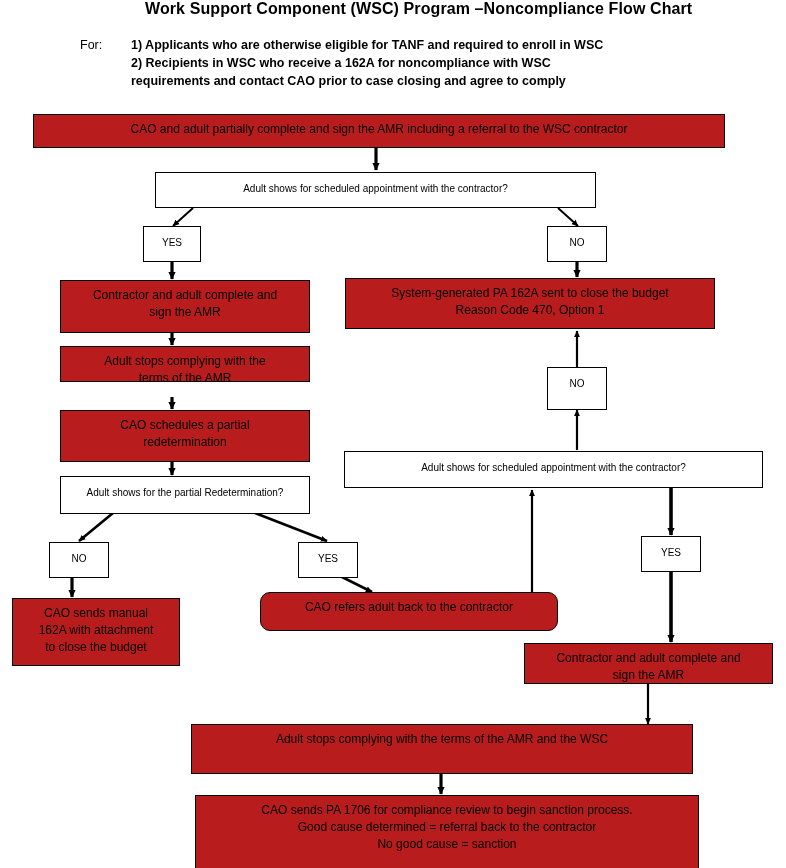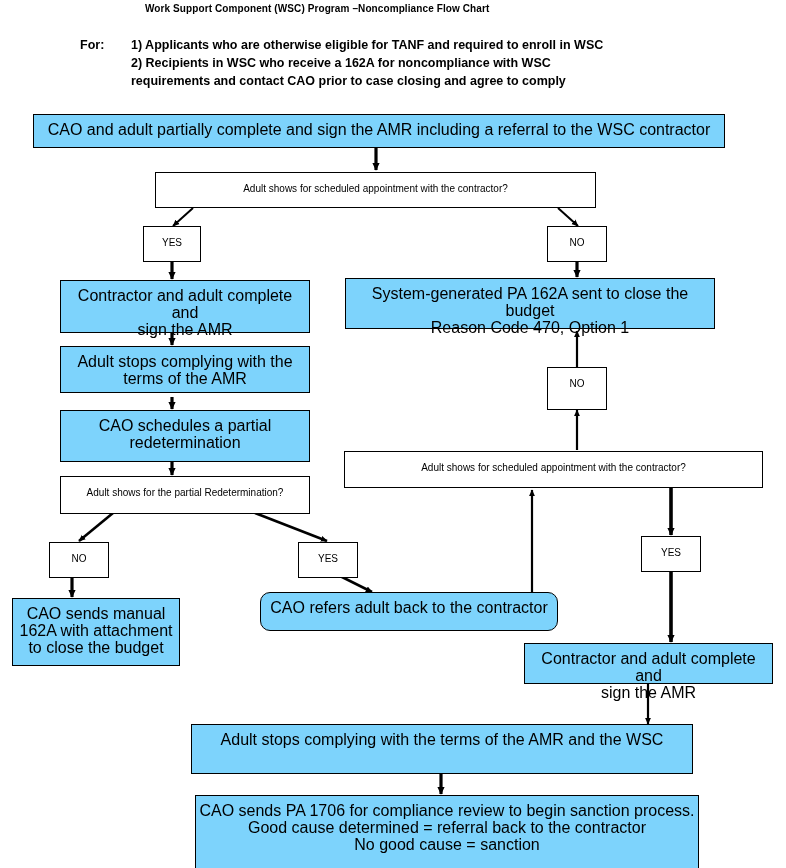--- a/index.html
+++ b/index.html
@@ -15,45 +15,45 @@
   #canvas {
     position: relative;
     width: 786px;
     height: 868px;
     background: #ffffff;
     overflow: hidden;
   }
   .hdr-title {
     position: absolute;
     font-weight: bold;
-    font-size: 10px;
+    font-size: 16px;
     line-height: 15px;
     white-space: nowrap;
     letter-spacing: 0.1px;
   }
   .hdr-label {
+    position: absolute;
+    font-weight: normal;
+    font-size: 12.5px;
+    line-height: 18px;
+    white-space: nowrap;
+  }
+  .hdr-line {
     position: absolute;
     font-weight: bold;
     font-size: 12.5px;
     line-height: 18px;
     white-space: nowrap;
   }
-  .hdr-line {
-    position: absolute;
-    font-weight: bold;
-    font-size: 12.5px;
-    line-height: 18px;
-    white-space: nowrap;
-  }
   .node {
     position: absolute;
     border: 1px solid #000000;
-    background: #7dd3fc;
+    background: #b91c1c;
     box-sizing: border-box;
-    font-size: 16px;
+    font-size: 12px;
     line-height: 17px;
     text-align: center;
     padding-top: 6px;
     padding-left: 3px;
     padding-right: 3px;
   }
   .node .txt {
     display: block;
     white-space: pre-line;
   }
@@ -159,21 +159,21 @@
   <div class="node" style="left:60px; top:280px; width:250px; height:53px;">
     <span class="txt">Contractor and adult complete and
 sign the AMR</span>
   </div>
 
   <div class="node" style="left:345px; top:278px; width:370px; height:51px;">
     <span class="txt">System-generated PA 162A sent to close the budget
 Reason Code 470, Option 1</span>
   </div>
 
-  <div class="node" style="left:60px; top:346px; width:250px; height:47px;">
+  <div class="node" style="left:60px; top:346px; width:250px; height:36px;">
     <span class="txt">Adult stops complying with the
 terms of the AMR</span>
   </div>
 
   <div class="decision" style="left:547px; top:367px; width:60px; height:43px;">
     <span class="txt">NO</span>
   </div>
 
   <div class="node" style="left:60px; top:410px; width:250px; height:52px;">
     <span class="txt">CAO schedules a partial

